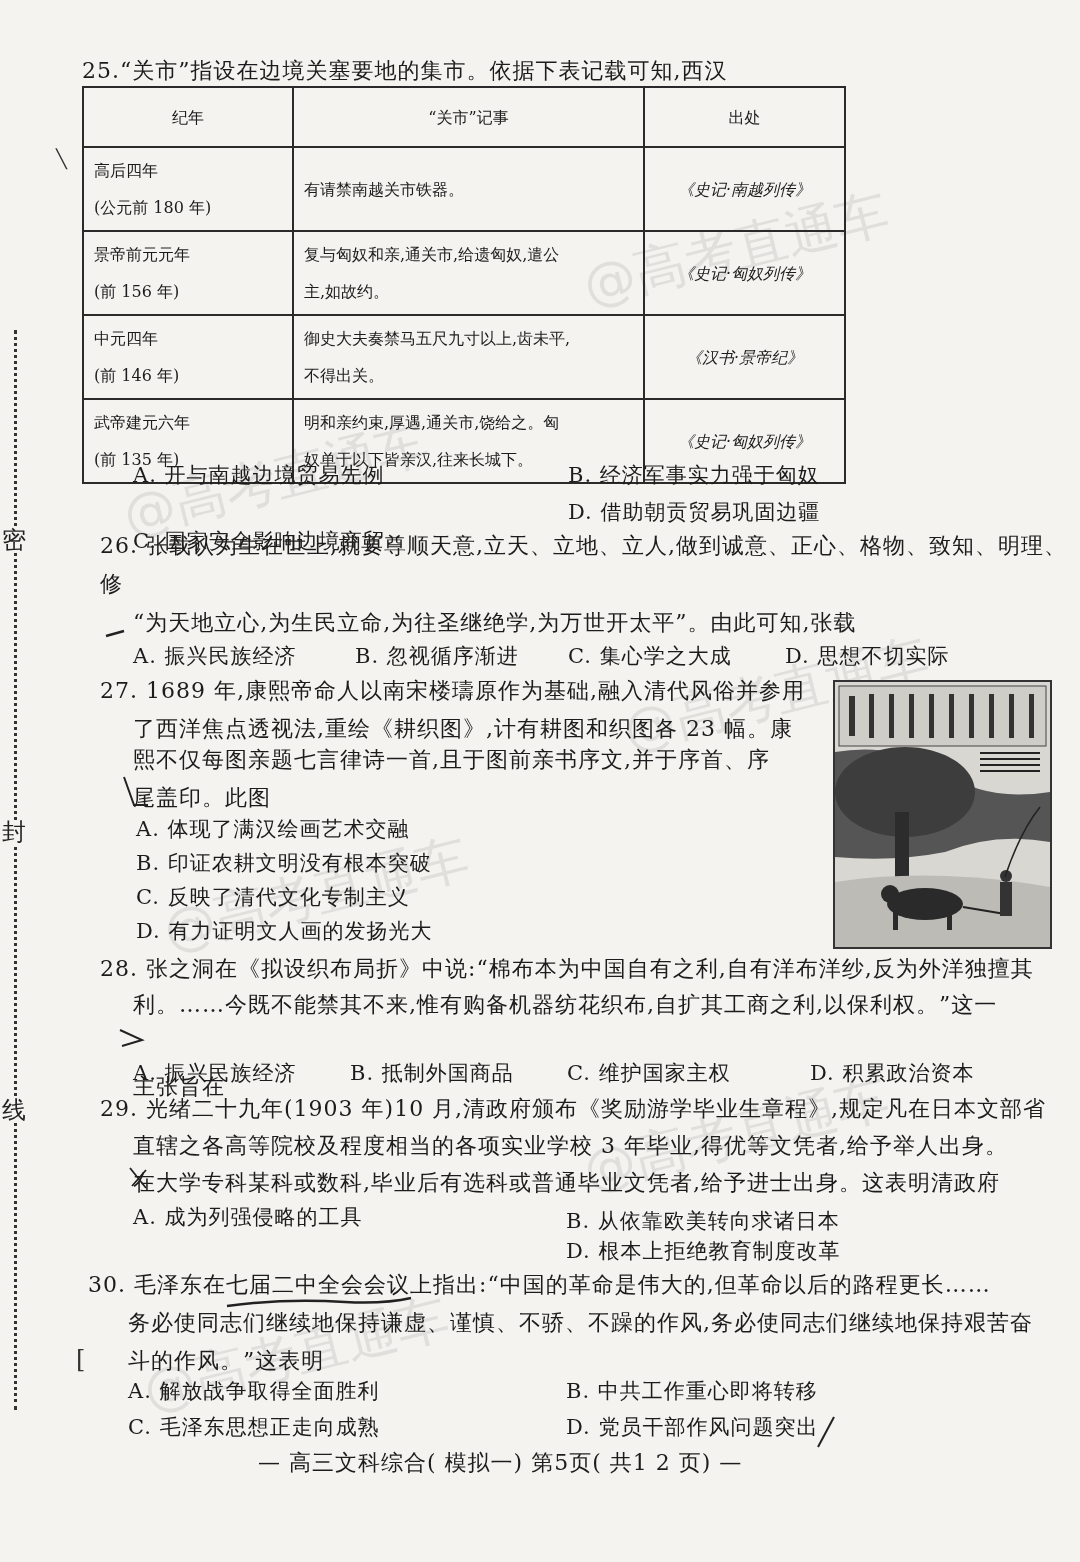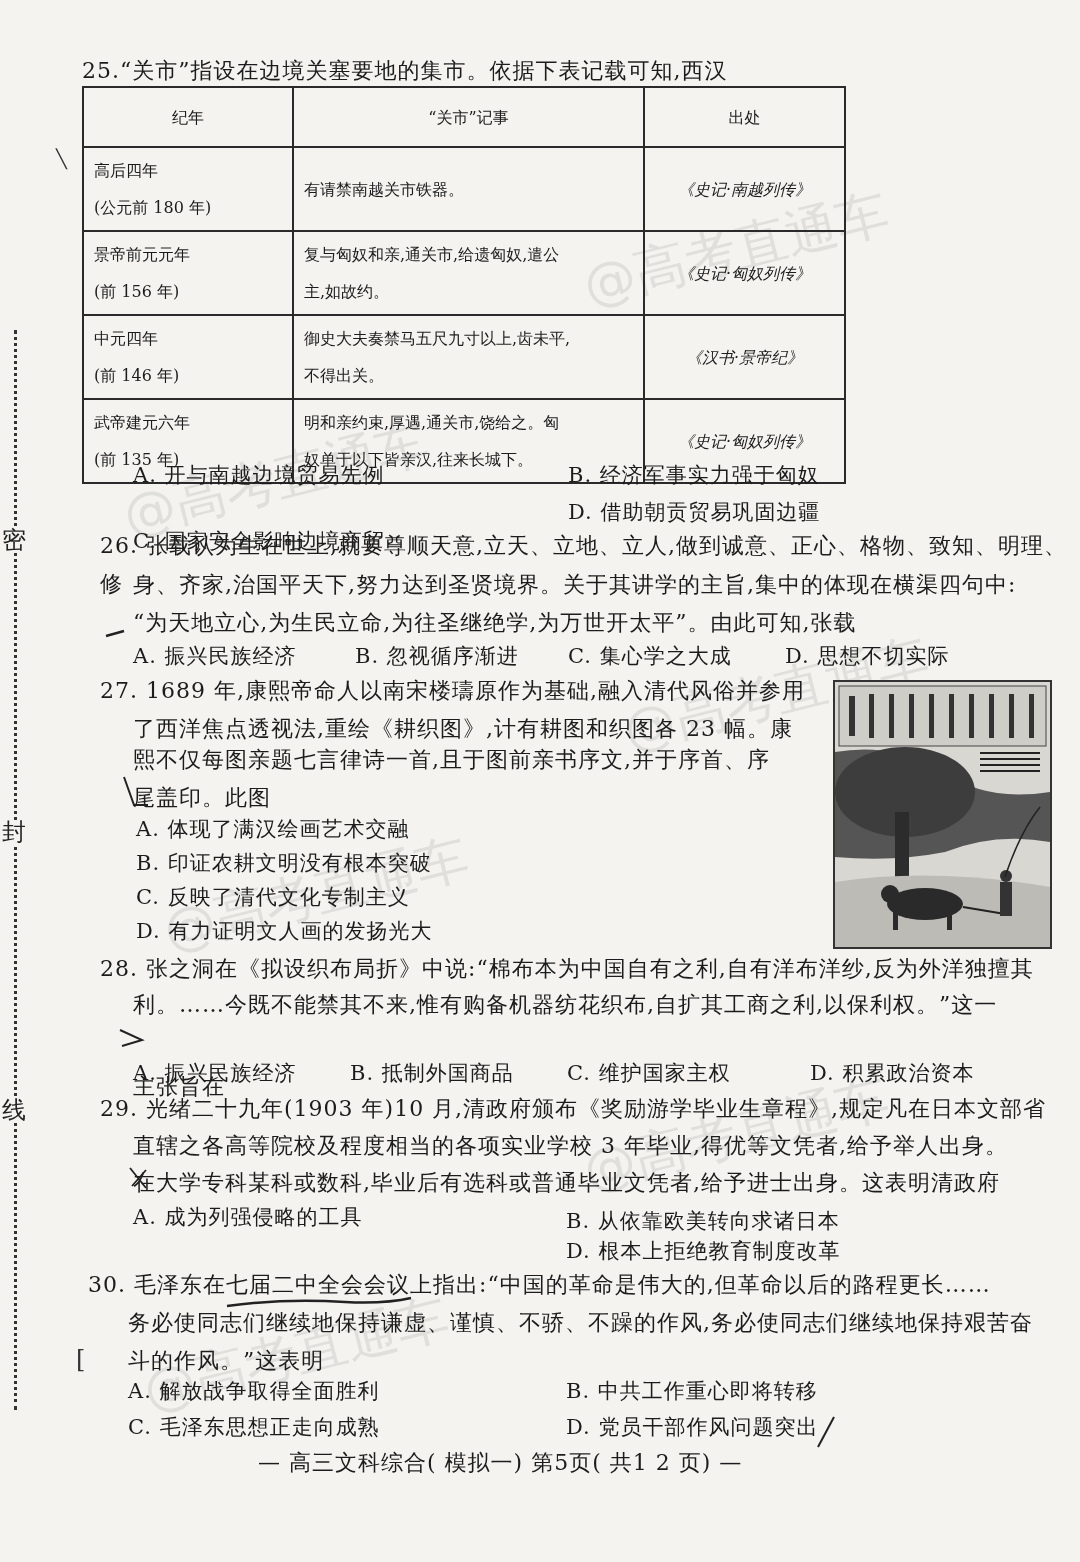--- a/index.html
+++ b/index.html
@@ -120,21 +120,20 @@
     </tr>
   </tbody>
     </table>
 
   <div class="opt" style="left:133px;top:460px">A. 开与南越边境贸易先例</div>
   <div class="opt" style="left:568px;top:460px">B. 经济军事实力强于匈奴</div>
   <div class="opt" style="left:133px;top:526px">C. 国家安全影响边境商贸</div>
   <div class="opt" style="left:568px;top:497px">D. 借助朝贡贸易巩固边疆</div>
 
   <div class="q-stem" style="left:100px;top:527px">26. 张载认为生在世上,就要尊顺天意,立天、立地、立人,做到诚意、正心、格物、致知、明理、修</div>
-  <div class="q-stem" style="left:133px;top:566px">身、齐家,治国平天下,努力达到圣贤境界。关于其讲学的主旨,集中的体现在横渠四句中:</div>
   <div class="q-stem" style="left:133px;top:604px">“为天地立心,为生民立命,为往圣继绝学,为万世开太平”。由此可知,张载</div>
   <svg class="hand" style="left:104px;top:628px" width="22" height="10">
       <path d="M2 8 L20 3" stroke-width="2.5"></path>
     </svg>
   <div class="opt" style="left:133px;top:641px">A. 振兴民族经济</div>
   <div class="opt" style="left:355px;top:641px">B. 忽视循序渐进</div>
   <div class="opt" style="left:568px;top:641px">C. 集心学之大成</div>
   <div class="opt" style="left:785px;top:641px">D. 思想不切实际</div>
 
   <div class="q-stem" style="left:100px;top:672px">27. 1689 年,康熙帝命人以南宋楼璹原作为基础,融入清代风俗并参用</div>

